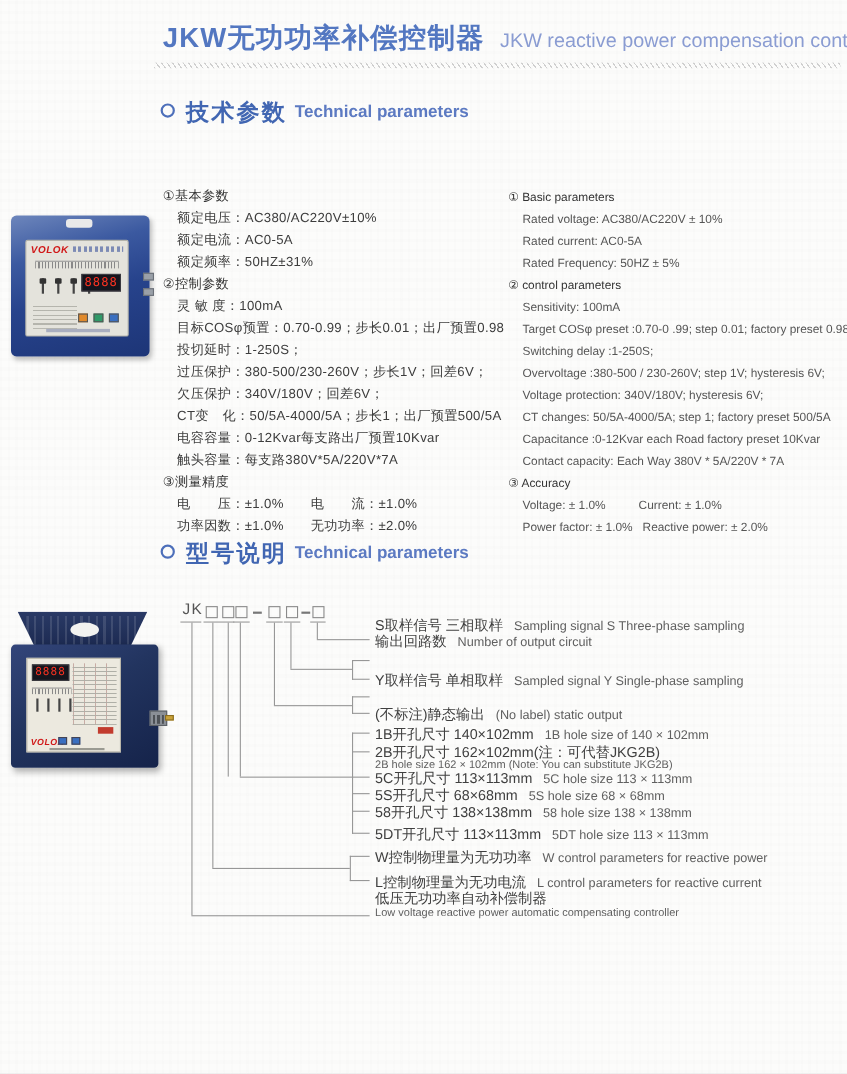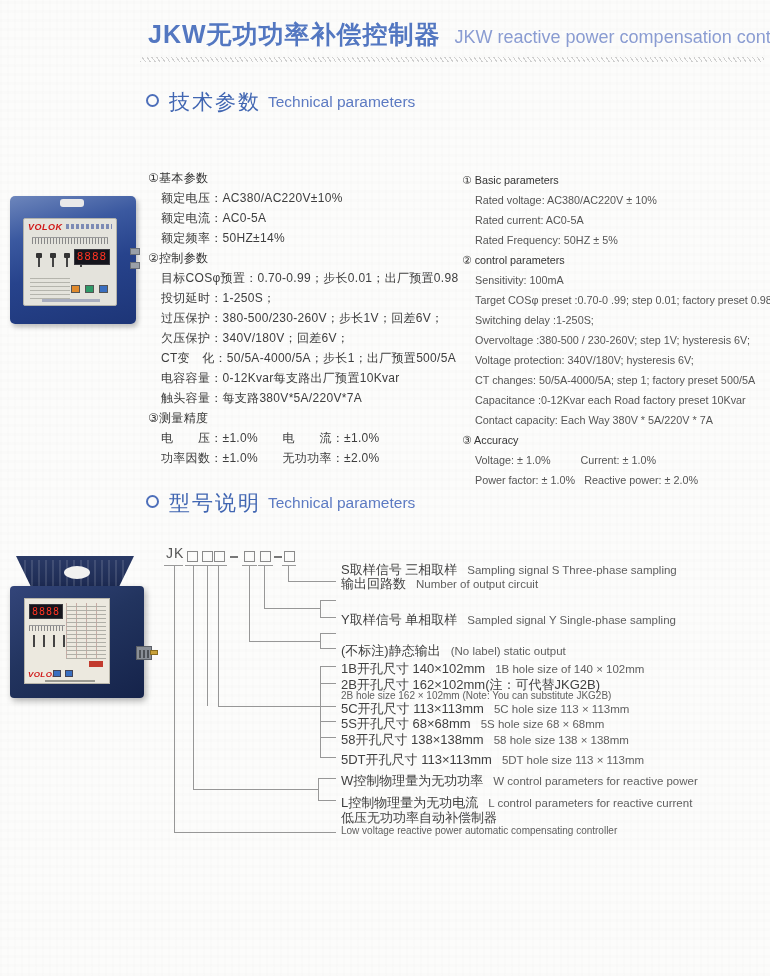--- a/index.html
+++ b/index.html
@@ -16,21 +16,21 @@
   
   .title-row { position:absolute; left:148px; top:18px; width:615px; white-space:nowrap; }
   .title-zh { font-size:25px; font-weight:bold; color:#5377c1; letter-spacing:1px; vertical-align:baseline; }
   .title-en { font-size:18px; color:#8a9cd2; margin-left:14px; vertical-align:baseline; }
   .title-divider {
     position:absolute; left:140px; top:57px; width:624px; height:5px;
     background:repeating-linear-gradient(55deg, #cfcfcf 0 1px, transparent 1px 4px);
   }
 
   
-  .section-heading { position:absolute; white-space:nowrap; }
+  .section-heading { position:absolute; white-space:nowrap;font-weight:bold; }
   .section-heading .bullet {
     display:inline-block; width:13px; height:13px; border:2px solid #4d6fba; border-radius:50%;
     margin-right:10px; vertical-align:-1px; background:transparent;
   }
   .section-heading .h-zh { font-size:21px; color:#4166b2; letter-spacing:2px; vertical-align:middle; }
   .section-heading .h-en { font-size:15.5px; color:#5c7ac2; margin-left:7px; vertical-align:middle; }
   #tech-heading { left:146px; top:88px; }
   #model-heading { left:146px; top:489px; }
 
   
@@ -155,22 +155,23 @@
       </div>
       <div class="d1-footer"></div>
     </div>
   </div>
 
   <div id="param-col-zh" class="param-col">
 
   <div class="pline hdr">①基本参数</div>
       <div class="pline">额定电压：AC380/AC220V±10%</div>
       <div class="pline">额定电流：AC0-5A</div>
-      <div class="pline">额定频率：50HZ±14%</div>
+      <div class="pline">额定频率：50HZ±31%</div>
       <div class="pline hdr">②控制参数</div>
+      <div class="pline">灵 敏 度：100mA</div>
       <div class="pline">目标COSφ预置：0.70-0.99；步长0.01；出厂预置0.98</div>
       <div class="pline">投切延时：1-250S；</div>
       <div class="pline">过压保护：380-500/230-260V；步长1V；回差6V；</div>
       <div class="pline">欠压保护：340V/180V；回差6V；</div>
       <div class="pline">CT变　化：50/5A-4000/5A；步长1；出厂预置500/5A</div>
       <div class="pline">电容容量：0-12Kvar每支路出厂预置10Kvar</div>
       <div class="pline">触头容量：每支路380V*5A/220V*7A</div>
       <div class="pline hdr">③测量精度</div>
       <div class="pline">电　　压：±1.0%　　电　　流：±1.0%</div>
       <div class="pline">功率因数：±1.0%　　无功功率：±2.0%</div>

